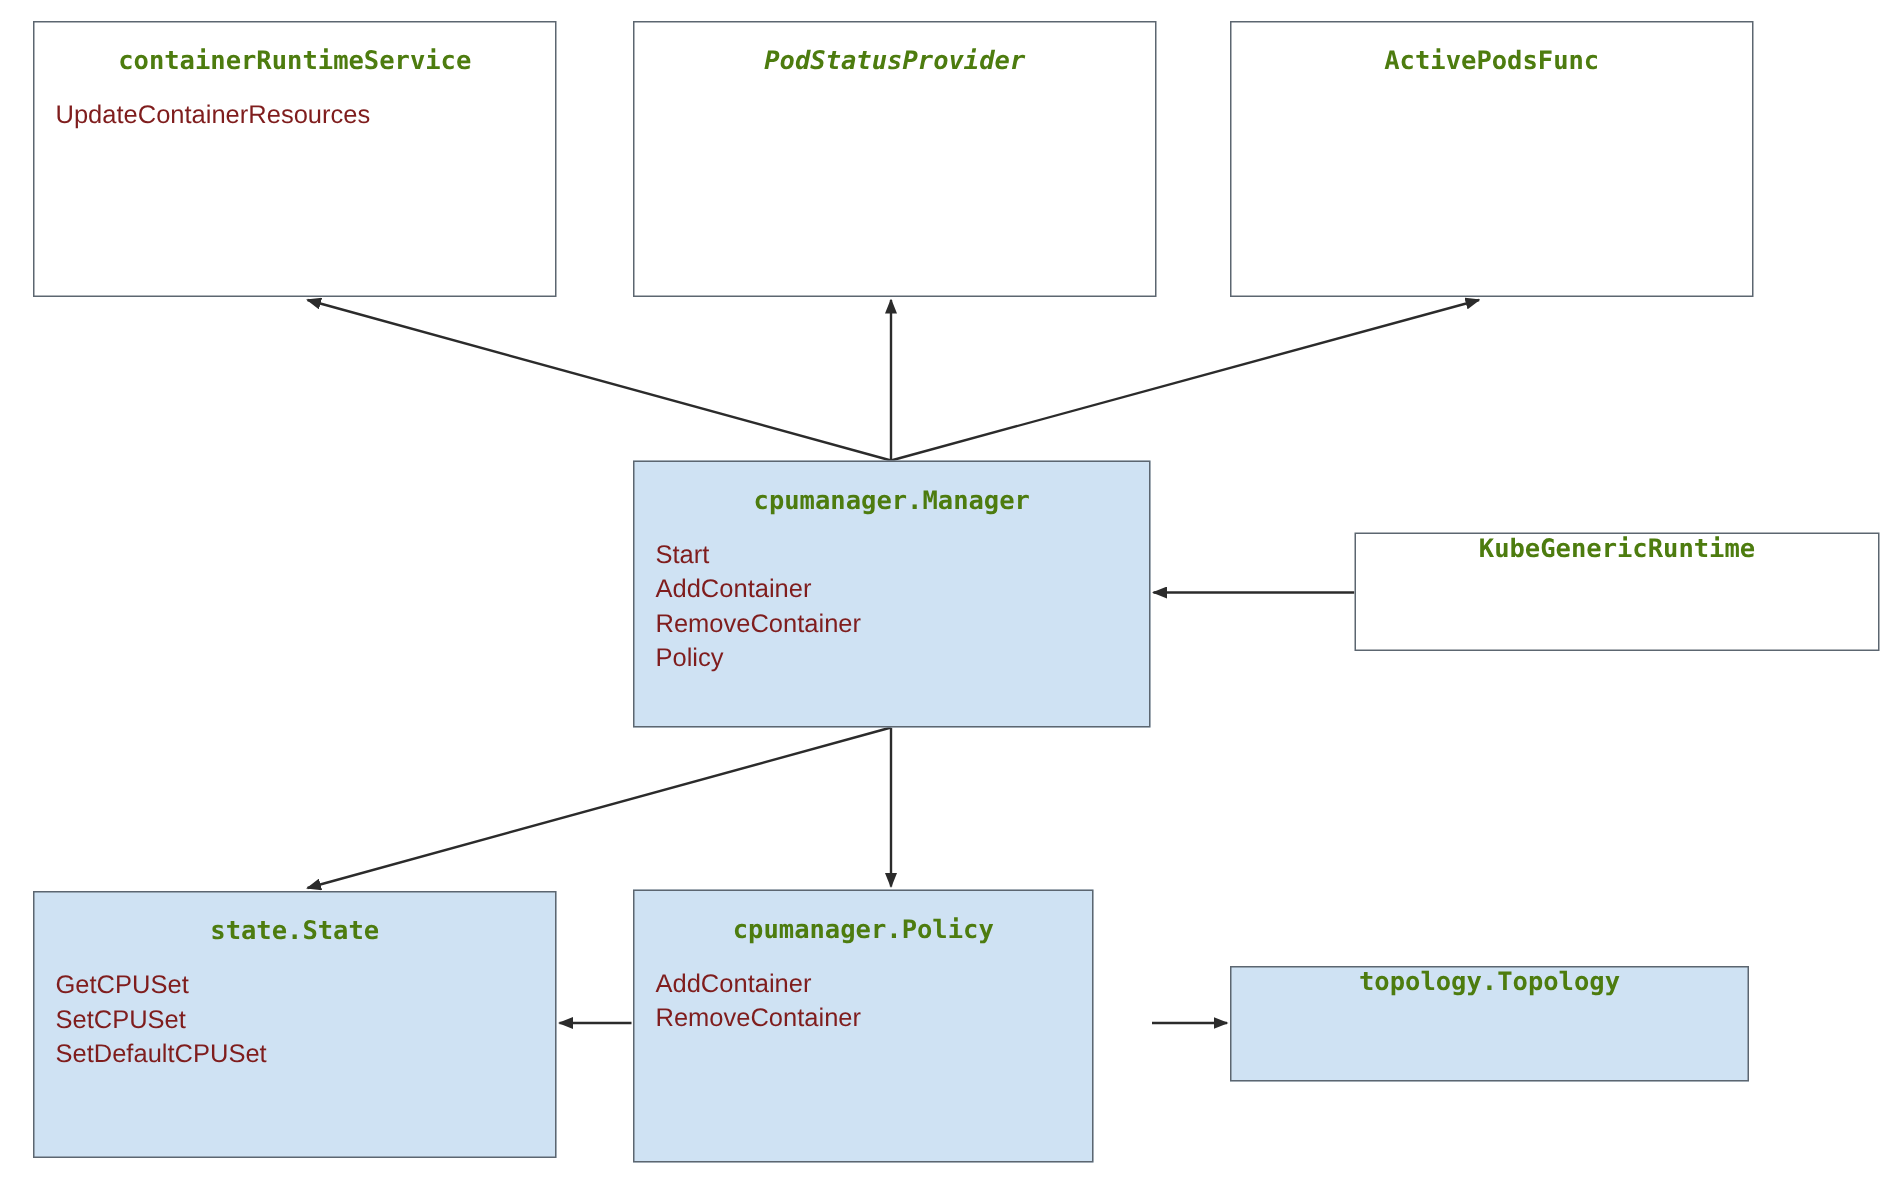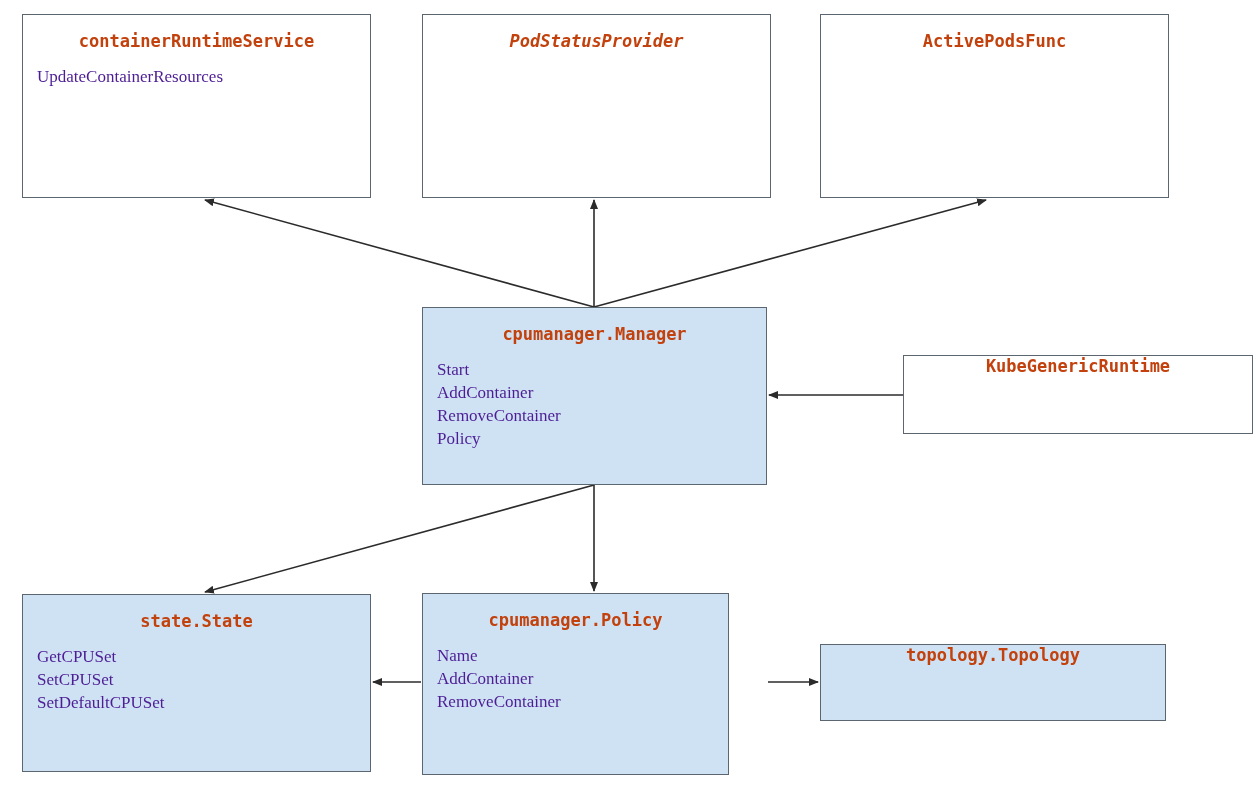--- a/index.html
+++ b/index.html
@@ -34,33 +34,33 @@
     overflow: hidden;
   }
   .node.filled {
     background: #cfe2f3;
   }
   .node-title {
     text-align: center;
     font-family: "DejaVu Sans Mono", monospace;
     font-weight: bold;
     font-size: 17px;
-    color: #c2410c;
+    color: #4d7c0f;
     letter-spacing: 0px;
     white-space: pre;
     margin-top: 16px;
   }
   .node-members {
     margin-top: 14px;
     padding-left: 14px;
   }
   .member {
-    font-family: Liberation Serif, serif;
+    font-family: Liberation Sans, sans-serif;
     font-size: 17px;
-    color: #4c1d95;
+    color: #7f1d1d;
     line-height: 23px;
     white-space: pre;
   }
   .node.centered-title {
     display: flex;
     align-items: flex-start;
     justify-content: center;
   }
   .node.centered-title .node-title {
     margin-top: 0;
@@ -129,21 +129,20 @@
     <div class="node-members">
       <div class="member">GetCPUSet</div>
       <div class="member">SetCPUSet</div>
       <div class="member">SetDefaultCPUSet</div>
     </div>
   </div>
 
   <div class="node filled" id="node-cpumanagerPolicy" style="left: 422px; top: 593px; width: 307px; height: 182px; background: rgb(207, 226, 243); border-color: rgb(92, 102, 112);">
     <div class="node-title">cpumanager.Policy</div>
     <div class="node-members">
-      <div class="member">Name</div>
       <div class="member">AddContainer</div>
       <div class="member">RemoveContainer</div>
     </div>
   </div>
 
   <div class="node filled centered-title" id="node-topologyTopology" style="left: 820px; top: 644px; width: 346px; height: 77px; background: rgb(207, 226, 243); border-color: rgb(92, 102, 112);">
     <div class="node-title">topology.Topology</div>
   </div>
 
 </div>

